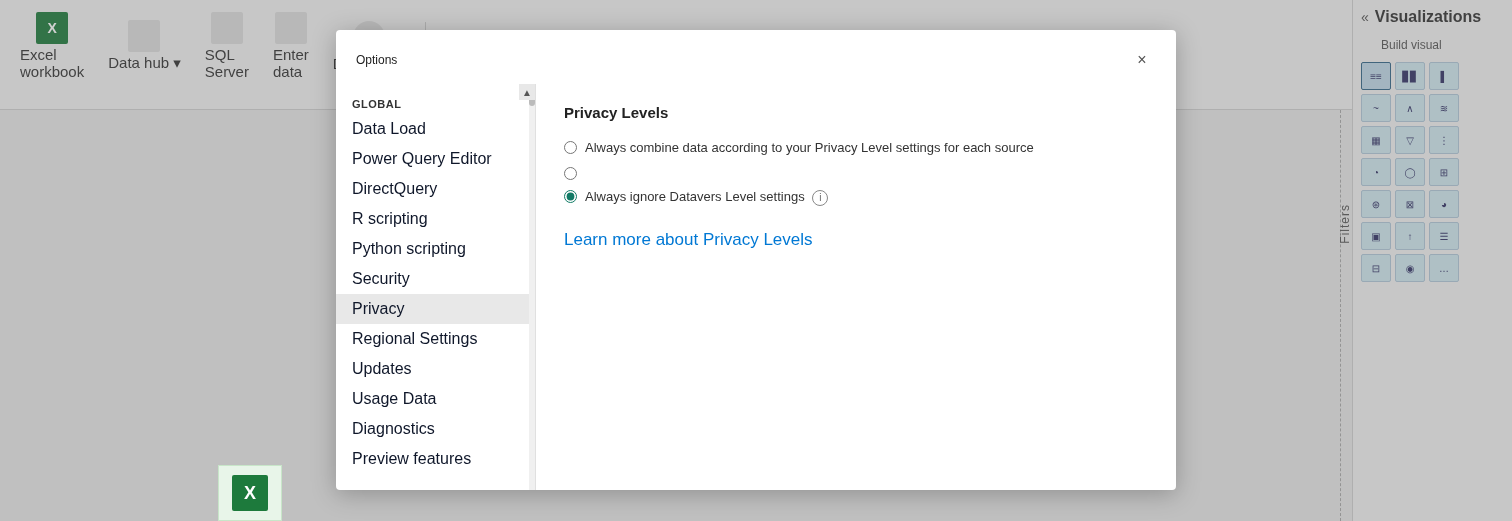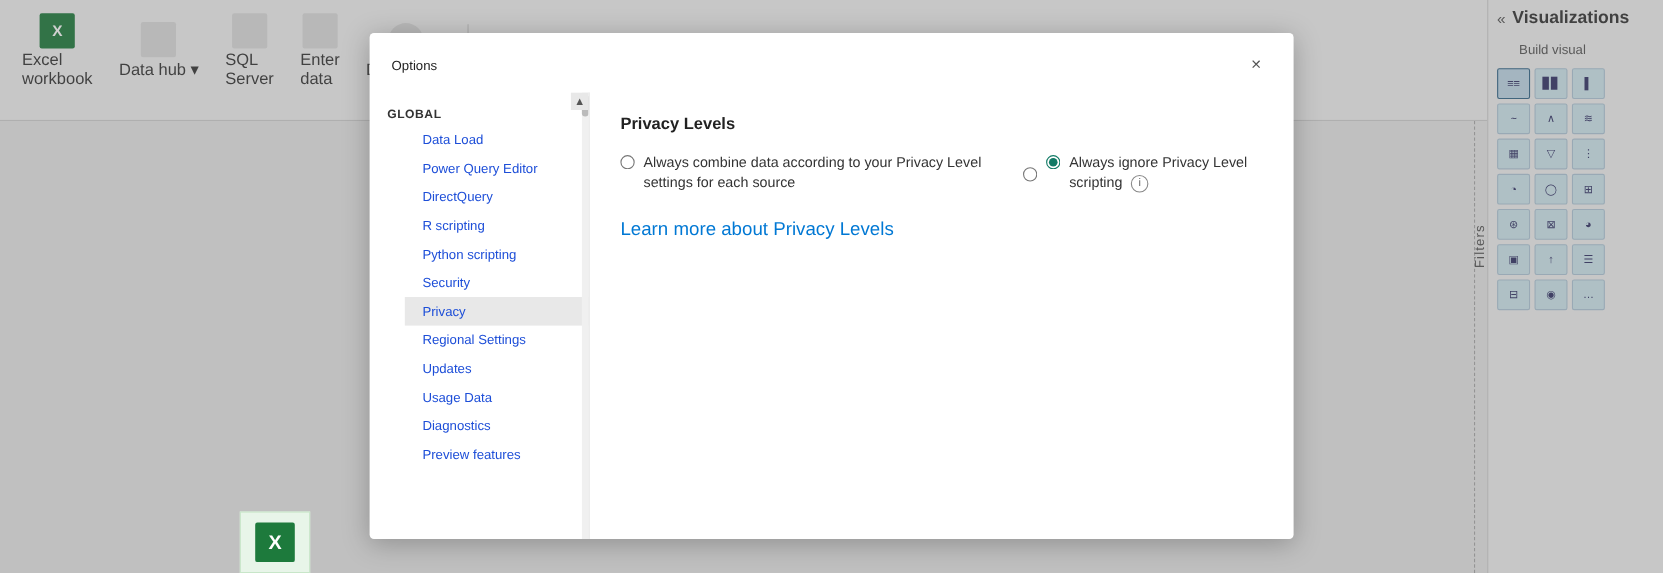--- a/index.html
+++ b/index.html
@@ -207,24 +207,23 @@
       font-weight: 700;
       color: #333;
       padding: 6px 16px 4px 16px;
       letter-spacing: 0.5px;
       text-transform: uppercase;
     }
 
     .sidebar-item {
       padding: 6px 16px;
       cursor: pointer;
-      color: #1d4ed8;
-      font-size: 12px;
+      color: #0f172a;
+      font-size: 16px;
       white-space: nowrap;
-      margin-left: 32px;
     }
 
     .sidebar-item.active {
       background: #e8e8e8;
       font-weight: 500;
     }
 
     
     .scrollbar-track {
       position: absolute;
@@ -267,24 +266,23 @@
 
     .content-section-title {
       font-size: 15px;
       font-weight: 600;
       color: #222;
       margin-bottom: 18px;
     }
 
     .radio-group {
       display: flex;
-      flex-direction: row;
+      flex-direction: column;
       gap: 8px;
       margin-bottom: 24px;
-      align-items: center;
     }
 
     .radio-item {
       display: flex;
       align-items: flex-start;
       gap: 8px;
       cursor: pointer;
     }
 
     .radio-item input[type="radio"] {
@@ -451,21 +449,21 @@
             <span class="radio-label">Always combine data according to your Privacy Level settings for each source</span>
           </label>
 
           <label class="radio-item">
             <input type="radio" name="privacy" style="">
           </label>
 
           <label class="radio-item">
             <input type="radio" name="privacy" checked="" style="">
             <span class="radio-label">
-              <span>Always ignore Privacy Level scripting</span>
+              <span>Always ignore Datavers Level settings</span>
               <span class="info-icon">i</span>
             </span>
           </label>
         </div>
         <a class="learn-more-link" href="#">Learn more about Privacy Levels</a>
       </div>
     </div>
   </div>
 </div>
 

